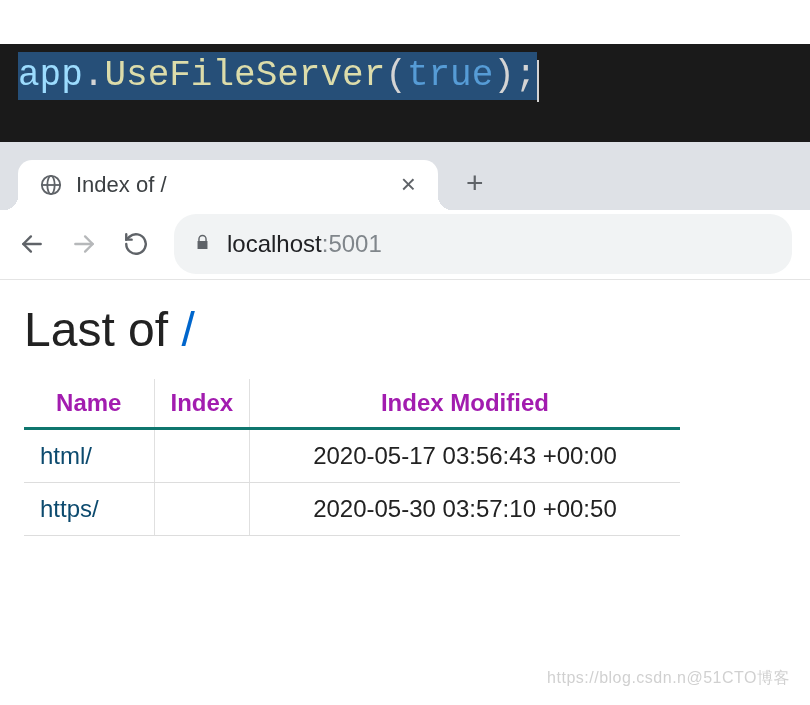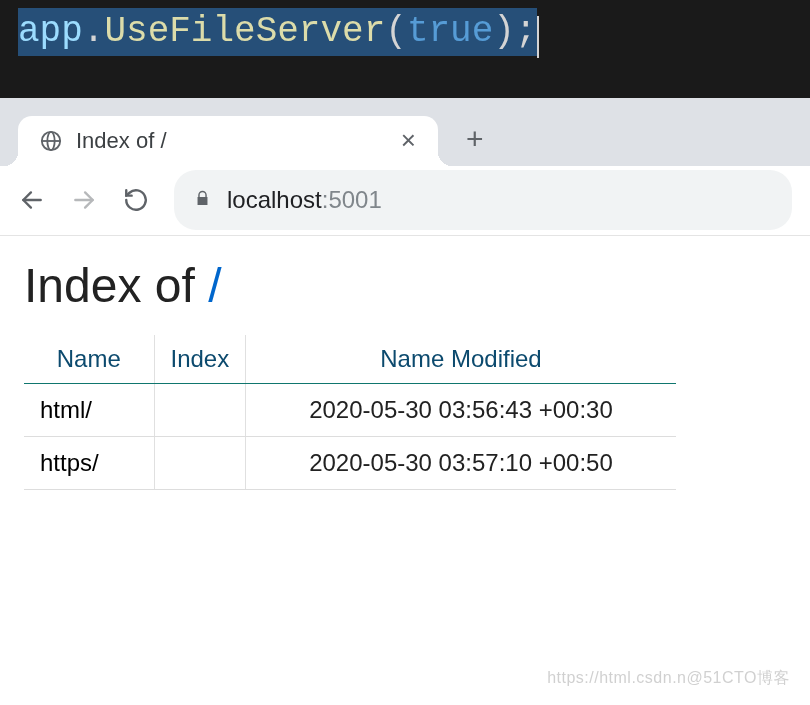--- a/index.html
+++ b/index.html
@@ -1,18 +1,18 @@
 <!DOCTYPE html>
 <html><head>
 <meta charset="utf-8">
 <style>
   * { box-sizing: border-box; margin: 0; padding: 0; }
   body { width: 810px; height: 705px; font-family: "Segoe UI", Arial, sans-serif; background: #fff; overflow: hidden; }
 
-  .code-area { background: #1a1a1a; padding: 8px 18px 40px 18px; }
+  .code-area { background: #1a1a1a; padding: 8px 18px 40px 18px; margin-top: 44px; }
   .code-line { display: inline-block; background: #264f78; font-family: Consolas, "Courier New", monospace; font-size: 36px; line-height: 48px; white-space: pre; }
   .tok-var { color: #9cdcfe; }
   .tok-punc { color: #d4d4d4; }
   .tok-method { color: #dcdcaa; }
   .tok-paren { color: #d4d4d4; }
   .tok-keyword { color: #569cd6; }
   .cursor { display: inline-block; width: 2px; height: 42px; background: #d4d4d4; vertical-align: middle; }
 
   .browser { background: #dee1e6; }
   .tabstrip { display: flex; align-items: flex-end; height: 68px; padding-top: 18px; }
@@ -29,25 +29,25 @@
   .nav-icon { color: #5f6368; display: flex; align-items: center; justify-content: center; width: 28px; height: 28px; }
   .omnibox { flex: 1; display: flex; align-items: center; background: #f1f3f4; border-radius: 22px; height: 60px; padding: 8px 20px; gap: 16px; }
   .lock { color: #5f6368; }
   .addr-text { font-size: 24px; color: #202124; }
   .addr-port { color: #80868b; }
 
   .page { padding: 22px 24px; }
   .h1 { font-size: 48px; font-weight: 300; color: #222; margin-bottom: 22px; }
   .h1-slash { color: #0066cc; }
   table { border-collapse: collapse; font-size: 24px; }
-  thead th { font-weight: 400; color: #0c4a6e; padding: 10px 16px; border-bottom: 1px solid #0f766e; border-right: 1px solid #e0e0e0; text-align: center; }
+  thead th { font-weight: 700; color: #a21caf; padding: 10px 16px; border-bottom: 3px solid #0f766e; border-right: 1px solid #e0e0e0; text-align: center; }
   thead th:last-child { border-right: none; }
   tbody td { padding: 12px 16px; border-bottom: 1px solid #ddd; border-right: 1px solid #e0e0e0; color: #222; }
   tbody td:last-child { border-right: none; }
-  tbody td:first-child a { color: #000000; text-decoration: none; }
+  tbody td:first-child a { color: #0c4a6e; text-decoration: none; }
   .col-name { width: 130px; }
   .col-size { width: 70px; }
   .col-mod { width: 430px; text-align: center; }
 
   .watermark { position: absolute; right: 20px; top: 668px; font-size: 16px; color: rgba(120,120,120,0.35); letter-spacing: 0.5px; }
 </style>
 </head>
 <body>
 
 <div class="code-area">
@@ -97,38 +97,38 @@
       </span>
       <span class="addr-text">
         <span>localhost</span><span class="addr-port">:5001</span>
       </span>
     </div>
   </div>
 </div>
 
 <div class="page">
   <h1 class="h1">
-    <span>Index of </span><span class="h1-slash">/</span>
+    <span>Last of </span><span class="h1-slash">/</span>
   </h1>
   <table>
     <thead>
       <tr>
         <th class="col-name">Name</th>
         <th class="col-size">Index</th>
-        <th class="col-mod">Name Modified</th>
+        <th class="col-mod">Index Modified</th>
       </tr>
     </thead>
     <tbody>
       <tr>
         <td class="col-name"><a href="#">html/</a></td>
         <td class="col-size"></td>
-        <td class="col-mod">2020-05-30 03:56:43 +00:30</td>
+        <td class="col-mod">2020-05-17 03:56:43 +00:00</td>
       </tr>
       <tr>
         <td class="col-name"><a href="#">https/</a></td>
         <td class="col-size"></td>
         <td class="col-mod">2020-05-30 03:57:10 +00:50</td>
       </tr>
     </tbody>
   </table>
 </div>
 
-<div class="watermark">https://html.csdn.n@51CTO博客</div>
+<div class="watermark">https://blog.csdn.n@51CTO博客</div>
 
 </body></html>

